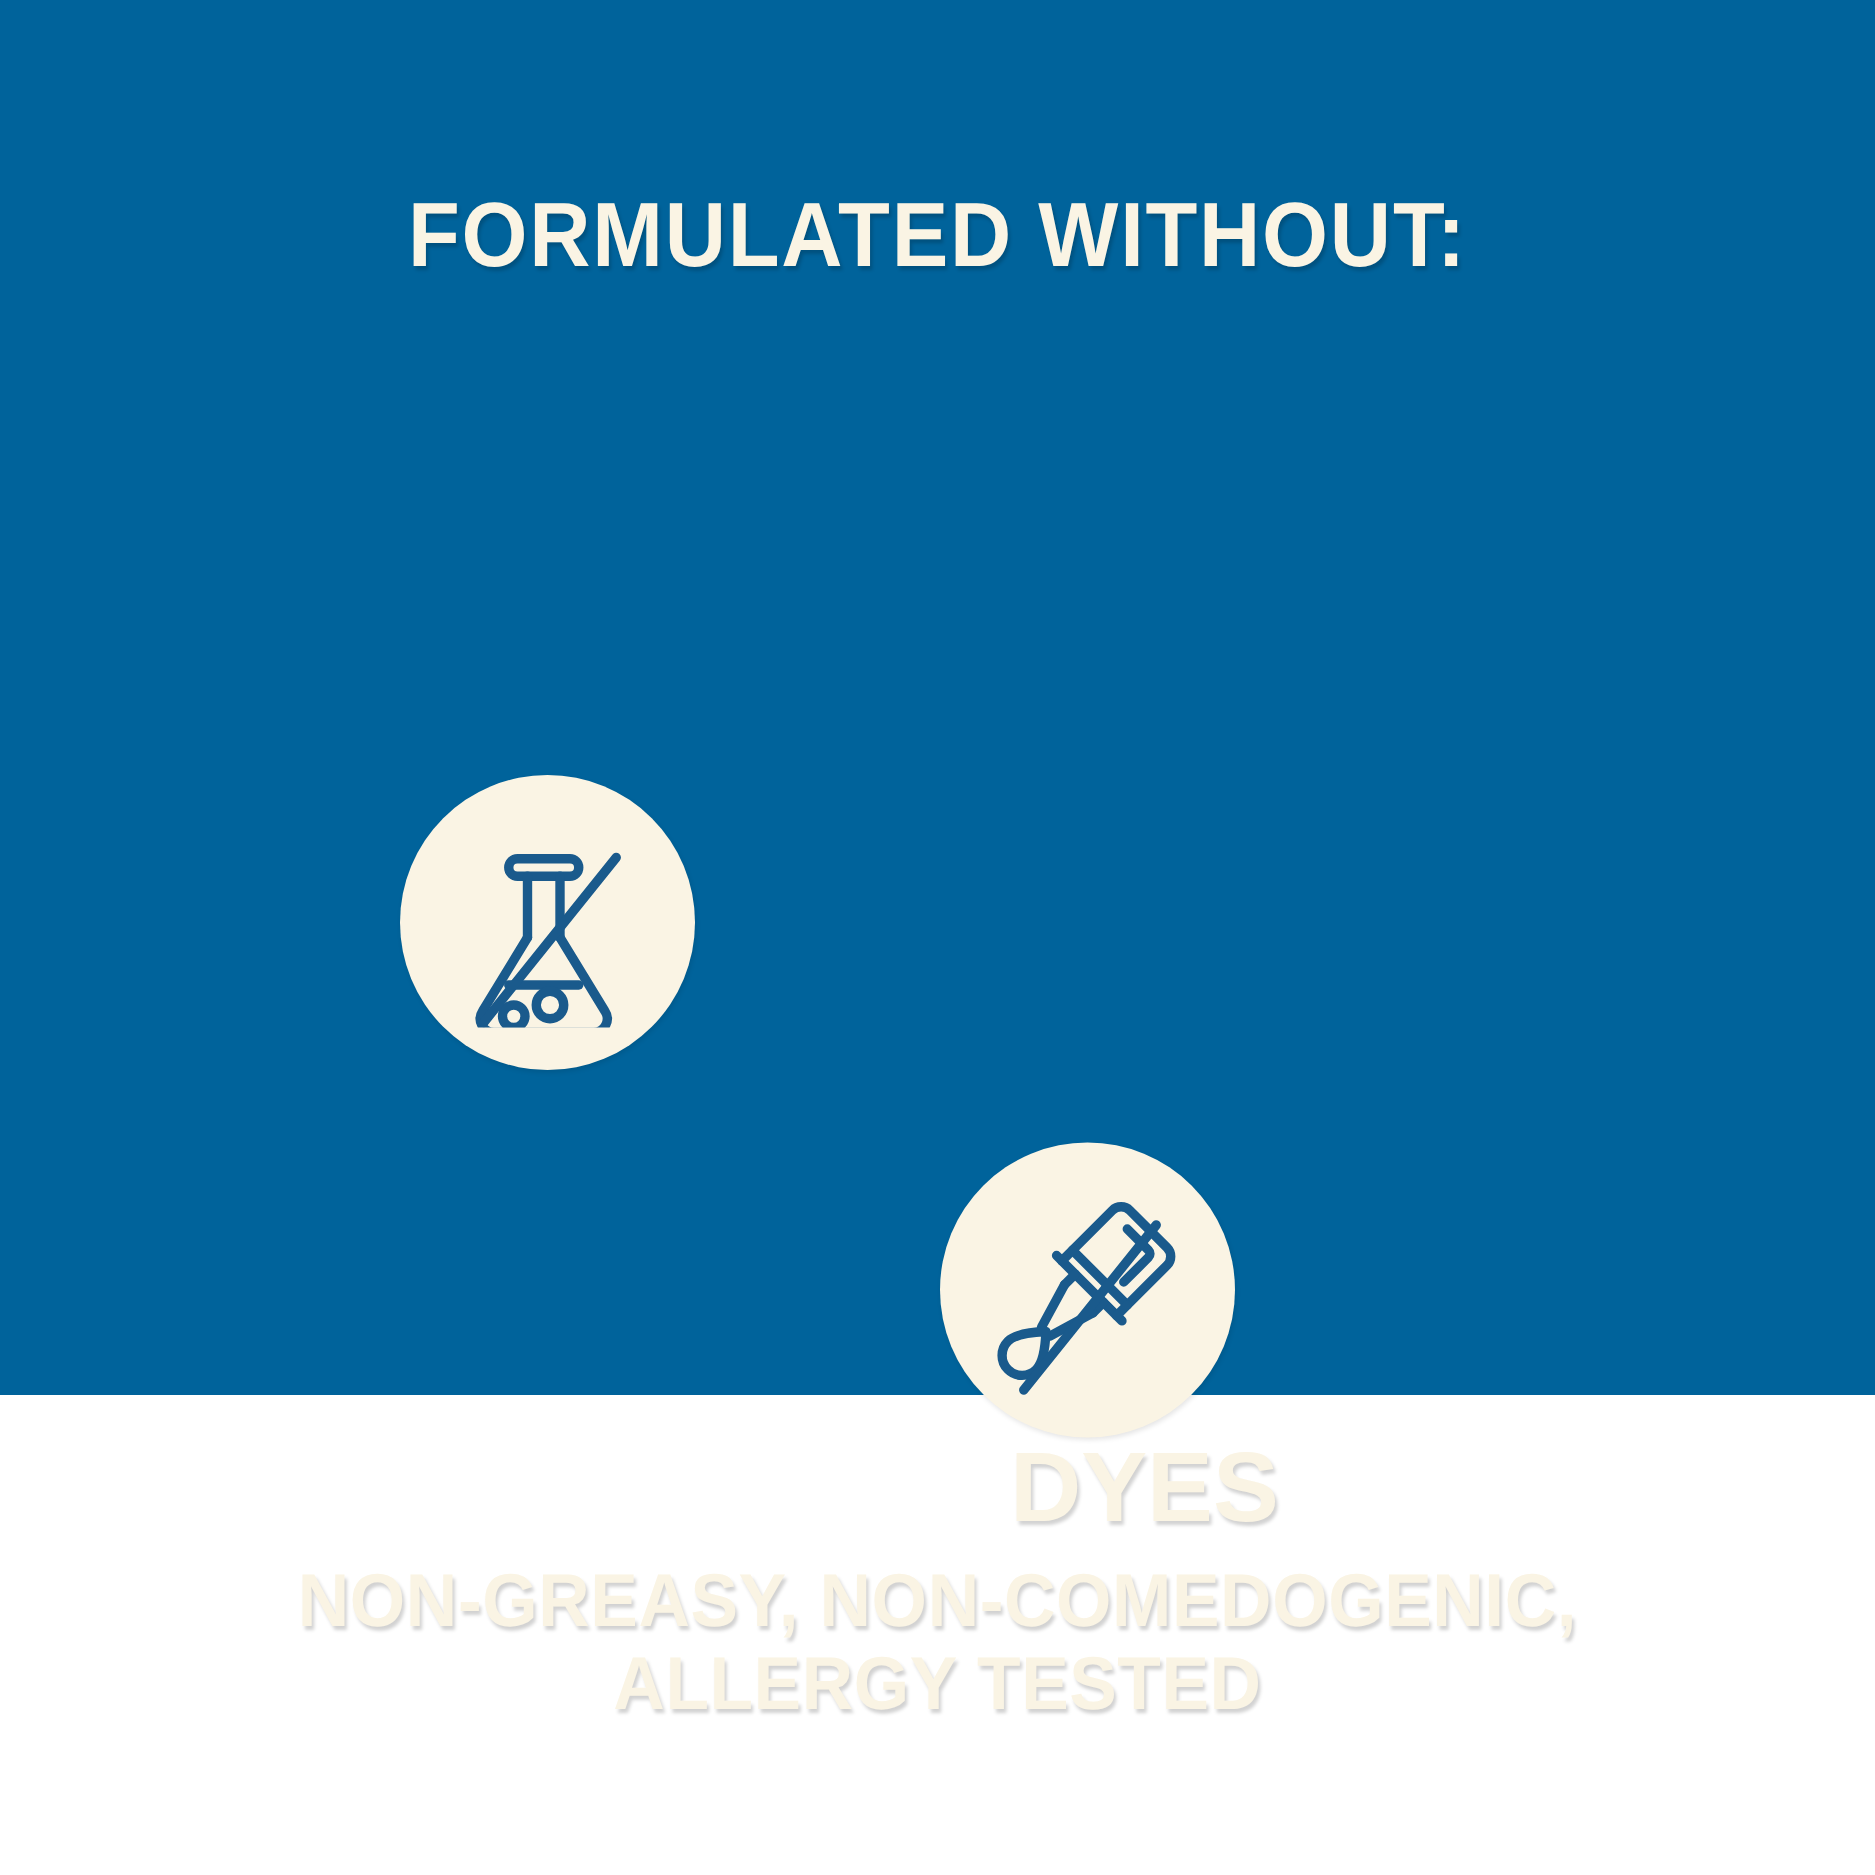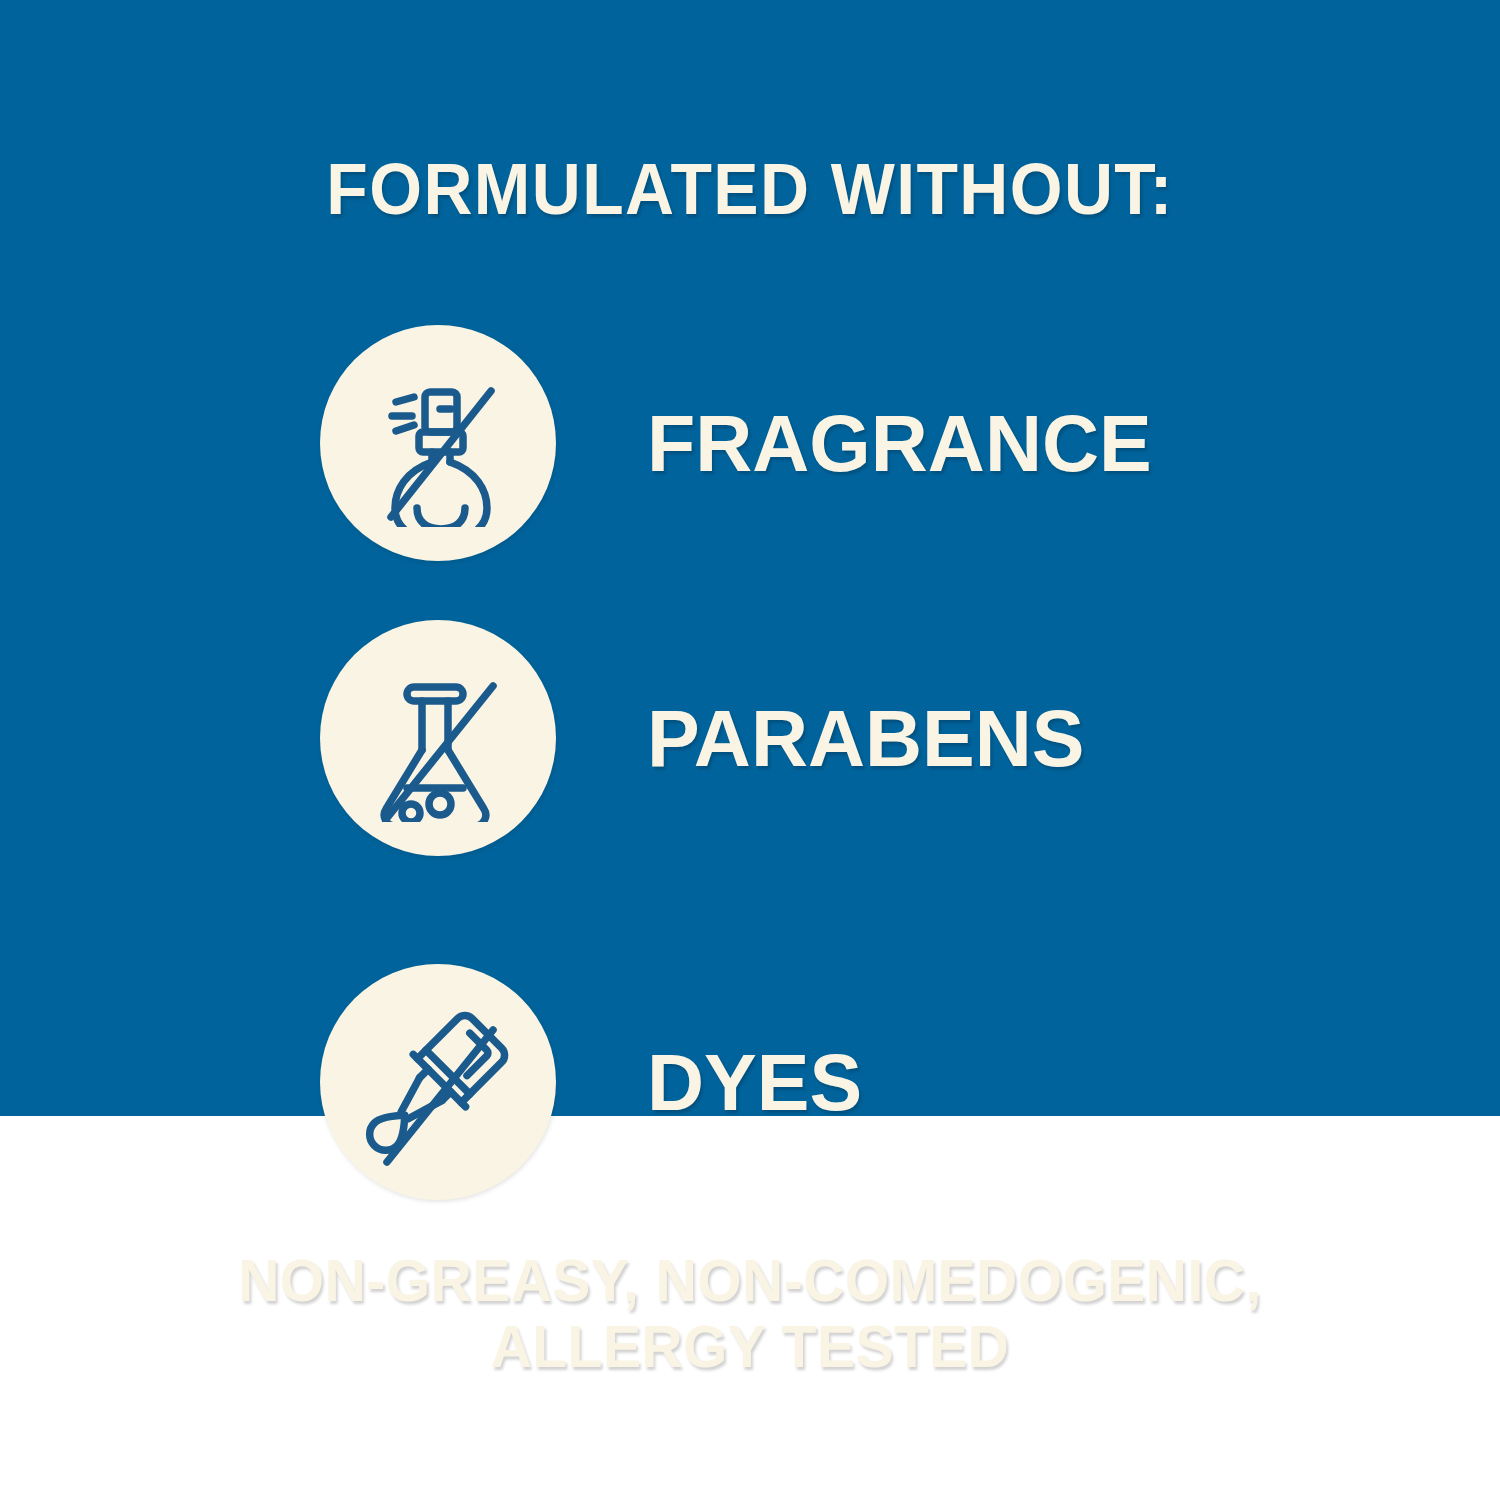--- a/index.html
+++ b/index.html
@@ -44,21 +44,21 @@
   .row {
     position: absolute;
     left: 320px;
     width: 1100px;
     height: 236px;
     display: flex;
     align-items: center;
   }
   .row-1 { top: 325px; }
   .row-2 { top: 620px; }
-  .row-3 { top: 964px; }
+  .row-3 { top: 914px; flex-direction: column; }
 
   .badge {
     width: 236px;
     height: 236px;
     border-radius: 50%;
     background: #FAF4E4;
     flex: 0 0 236px;
     display: flex;
     align-items: center;
     justify-content: center;
@@ -97,48 +97,20 @@
   }
   .footer .fline { display: block; white-space: nowrap; }
 </style>
 </head>
 <body>
 
 <div id="poster">
 
   <div class="title">FORMULATED WITHOUT:</div>
 
-  <div class="row row-1">
-    <div class="badge">
-      <span>
-        <svg width="168" height="168" viewBox="0 0 168 168" fill="none" stroke="#1A5A8C" stroke-width="7.5" stroke-linecap="round" stroke-linejoin="round">
-
-          <path d="M42 43 L60 38"></path>
-          <path d="M38 57 L58 57"></path>
-          <path d="M42 72 L60 66"></path>
-
-          <path d="M76 33 h22 a5 5 0 0 1 5 5 v30 a5 5 0 0 1 -5 5 h-22 a5 5 0 0 1 -5 -5 v-30 a5 5 0 0 1 5 -5 z"></path>
-
-          <path d="M86 50 h11"></path>
-
-          <path d="M69 73 h36 a4 4 0 0 1 4 4 v12 a4 4 0 0 1 -4 4 h-36 a4 4 0 0 1 -4 -4 v-12 a4 4 0 0 1 4 -4 z"></path>
-
-          <path d="M78 93 v10"></path>
-          <path d="M96 93 v10"></path>
-
-          <path d="M78 103 C52 112 41 131 41 149 C41 169 59 182 87 182 C115 182 133 169 133 149 C133 131 122 112 96 103"></path>
-
-          <path d="M63 149 C63 163 73 170 87 170 C101 170 111 163 111 149"></path>
-
-          <path d="M137 32 L37 158"></path>
-        </svg>
-      </span>
-    </div>
-    <div class="row-label">FRAGRANCE</div>
-  </div>
 
   <div class="row row-2">
     <div class="badge">
       <span>
         <svg width="168" height="168" viewBox="0 0 168 168" fill="none" stroke="#1A5A8C" stroke-width="7.5" stroke-linecap="round" stroke-linejoin="round">
 
           <path d="M60 33 h42 a7 7 0 0 1 0 14 h-42 a7 7 0 0 1 0 -14 z"></path>
 
           <path d="M68 47 v49"></path>
           <path d="M94 47 v49"></path>
@@ -147,21 +119,20 @@
 
           <path d="M53 134 h56"></path>
 
           <circle cx="86" cy="150" r="11"></circle>
           <circle cx="57" cy="159" r="9"></circle>
 
           <path d="M139 32 L33 164"></path>
         </svg>
       </span>
     </div>
-    <div class="row-label">PARABENS</div>
   </div>
 
   <div class="row row-3">
     <div class="badge">
       <span>
         <svg width="168" height="168" viewBox="0 0 168 168" fill="none" stroke="#1A5A8C" stroke-width="7.5" stroke-linecap="round" stroke-linejoin="round">
           <g transform="rotate(45 84 84)">
 
             <path d="M63 15 h42 a10 10 0 0 1 10 10 v45 h-62 v-45 a10 10 0 0 1 10 -10 z"></path>
 

